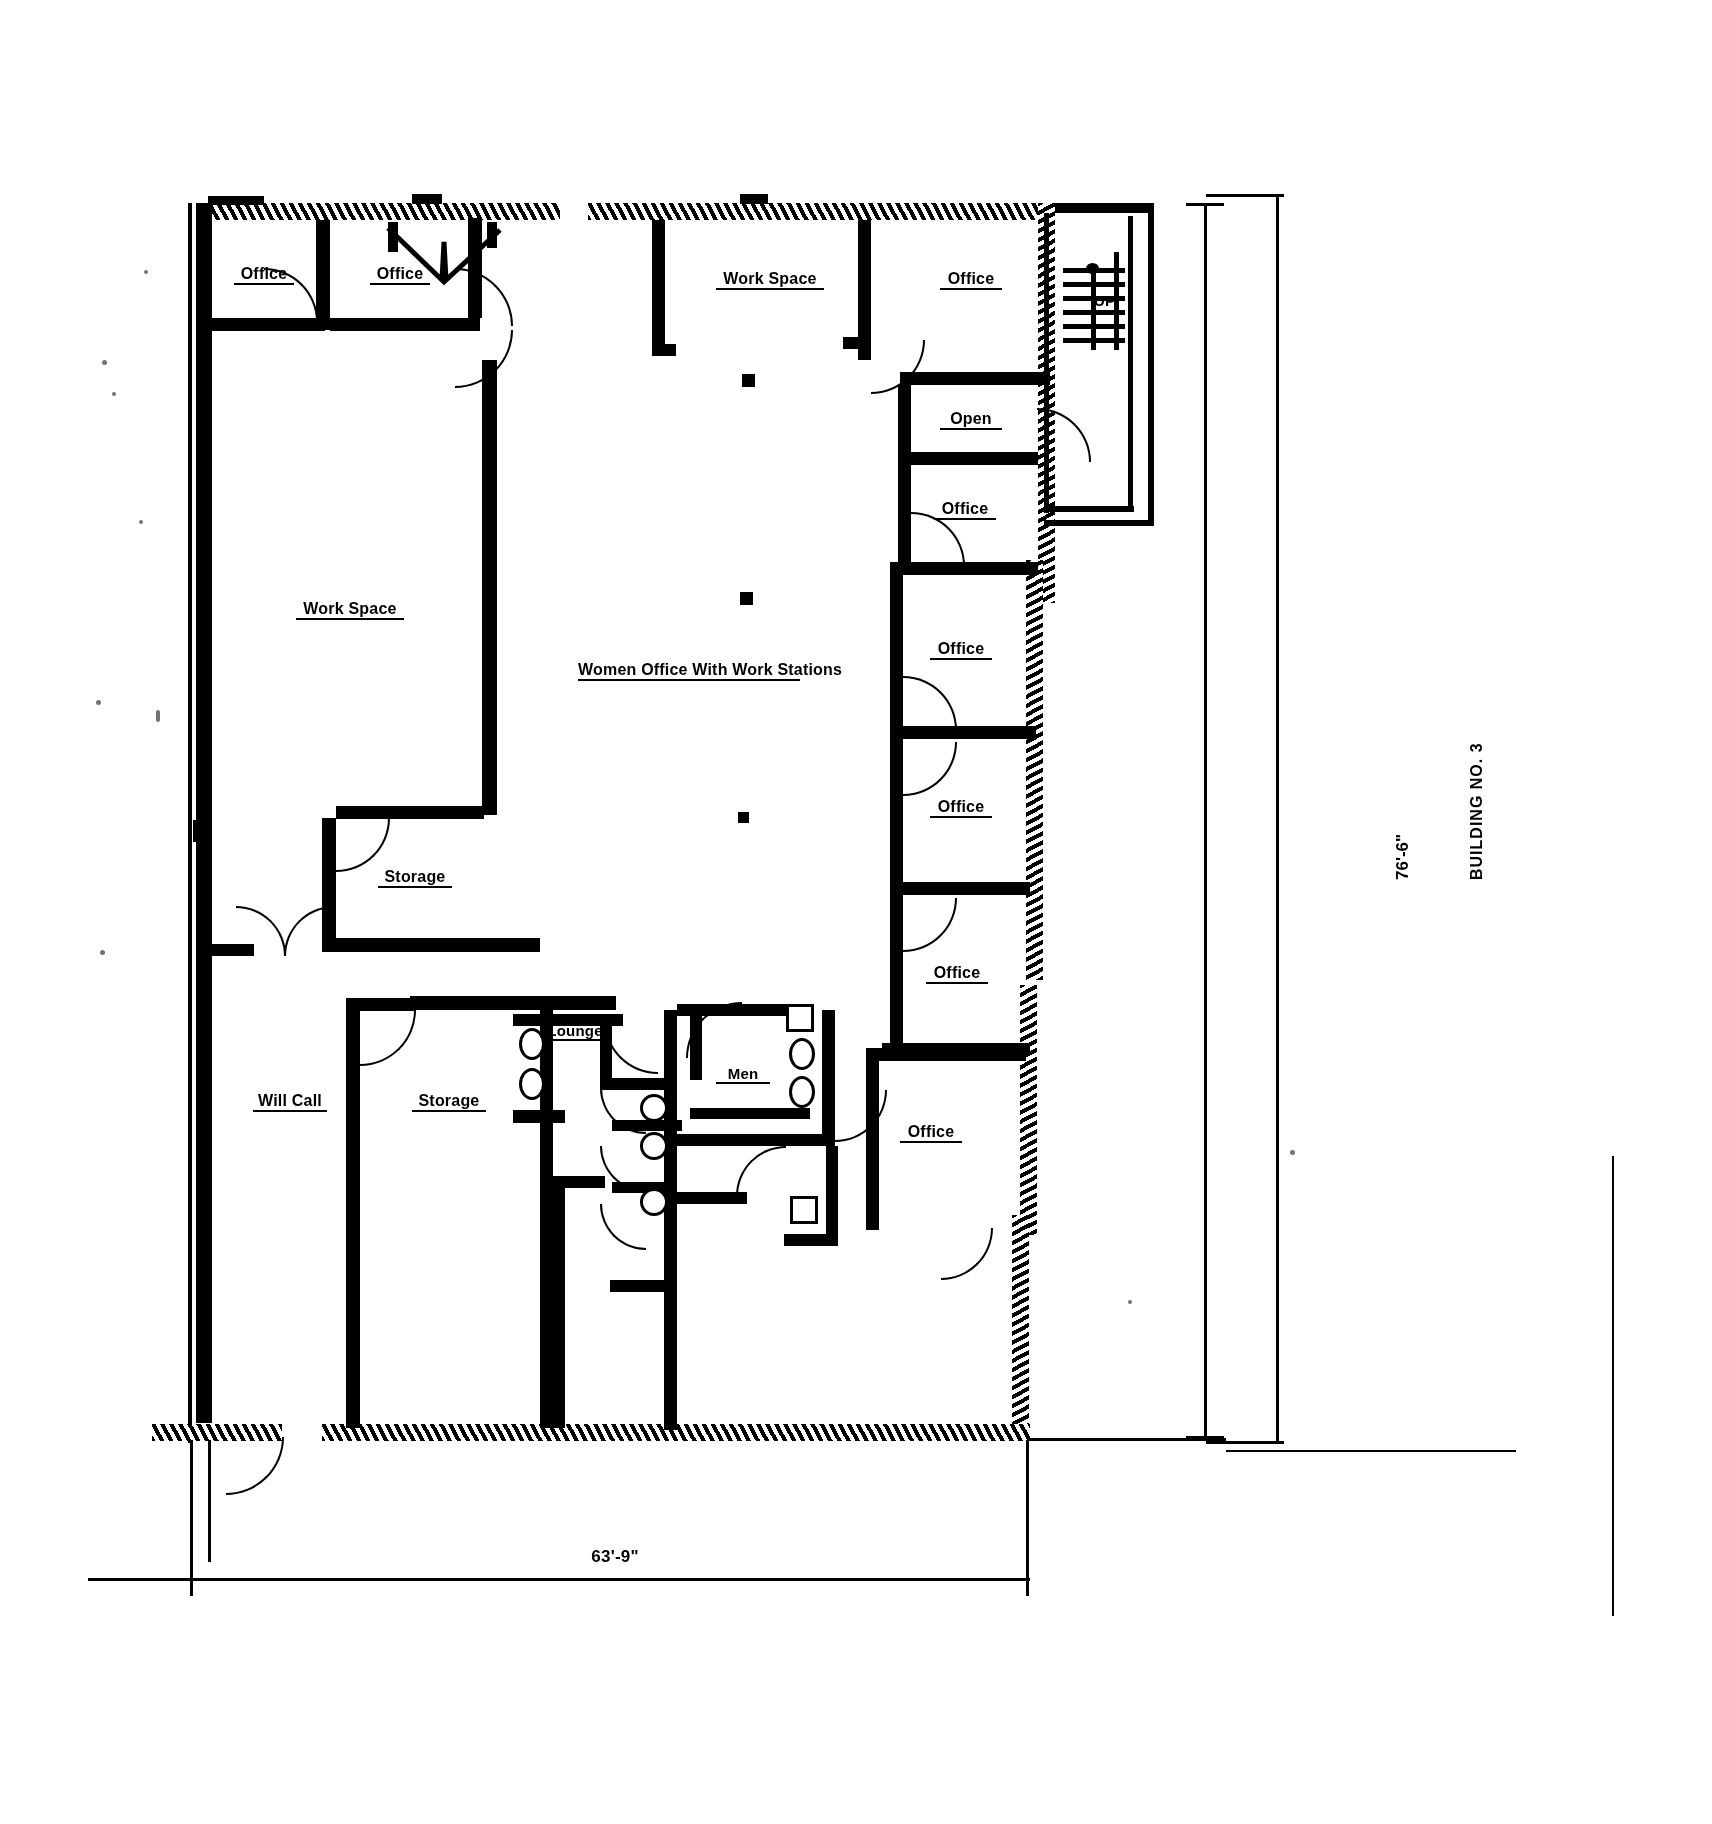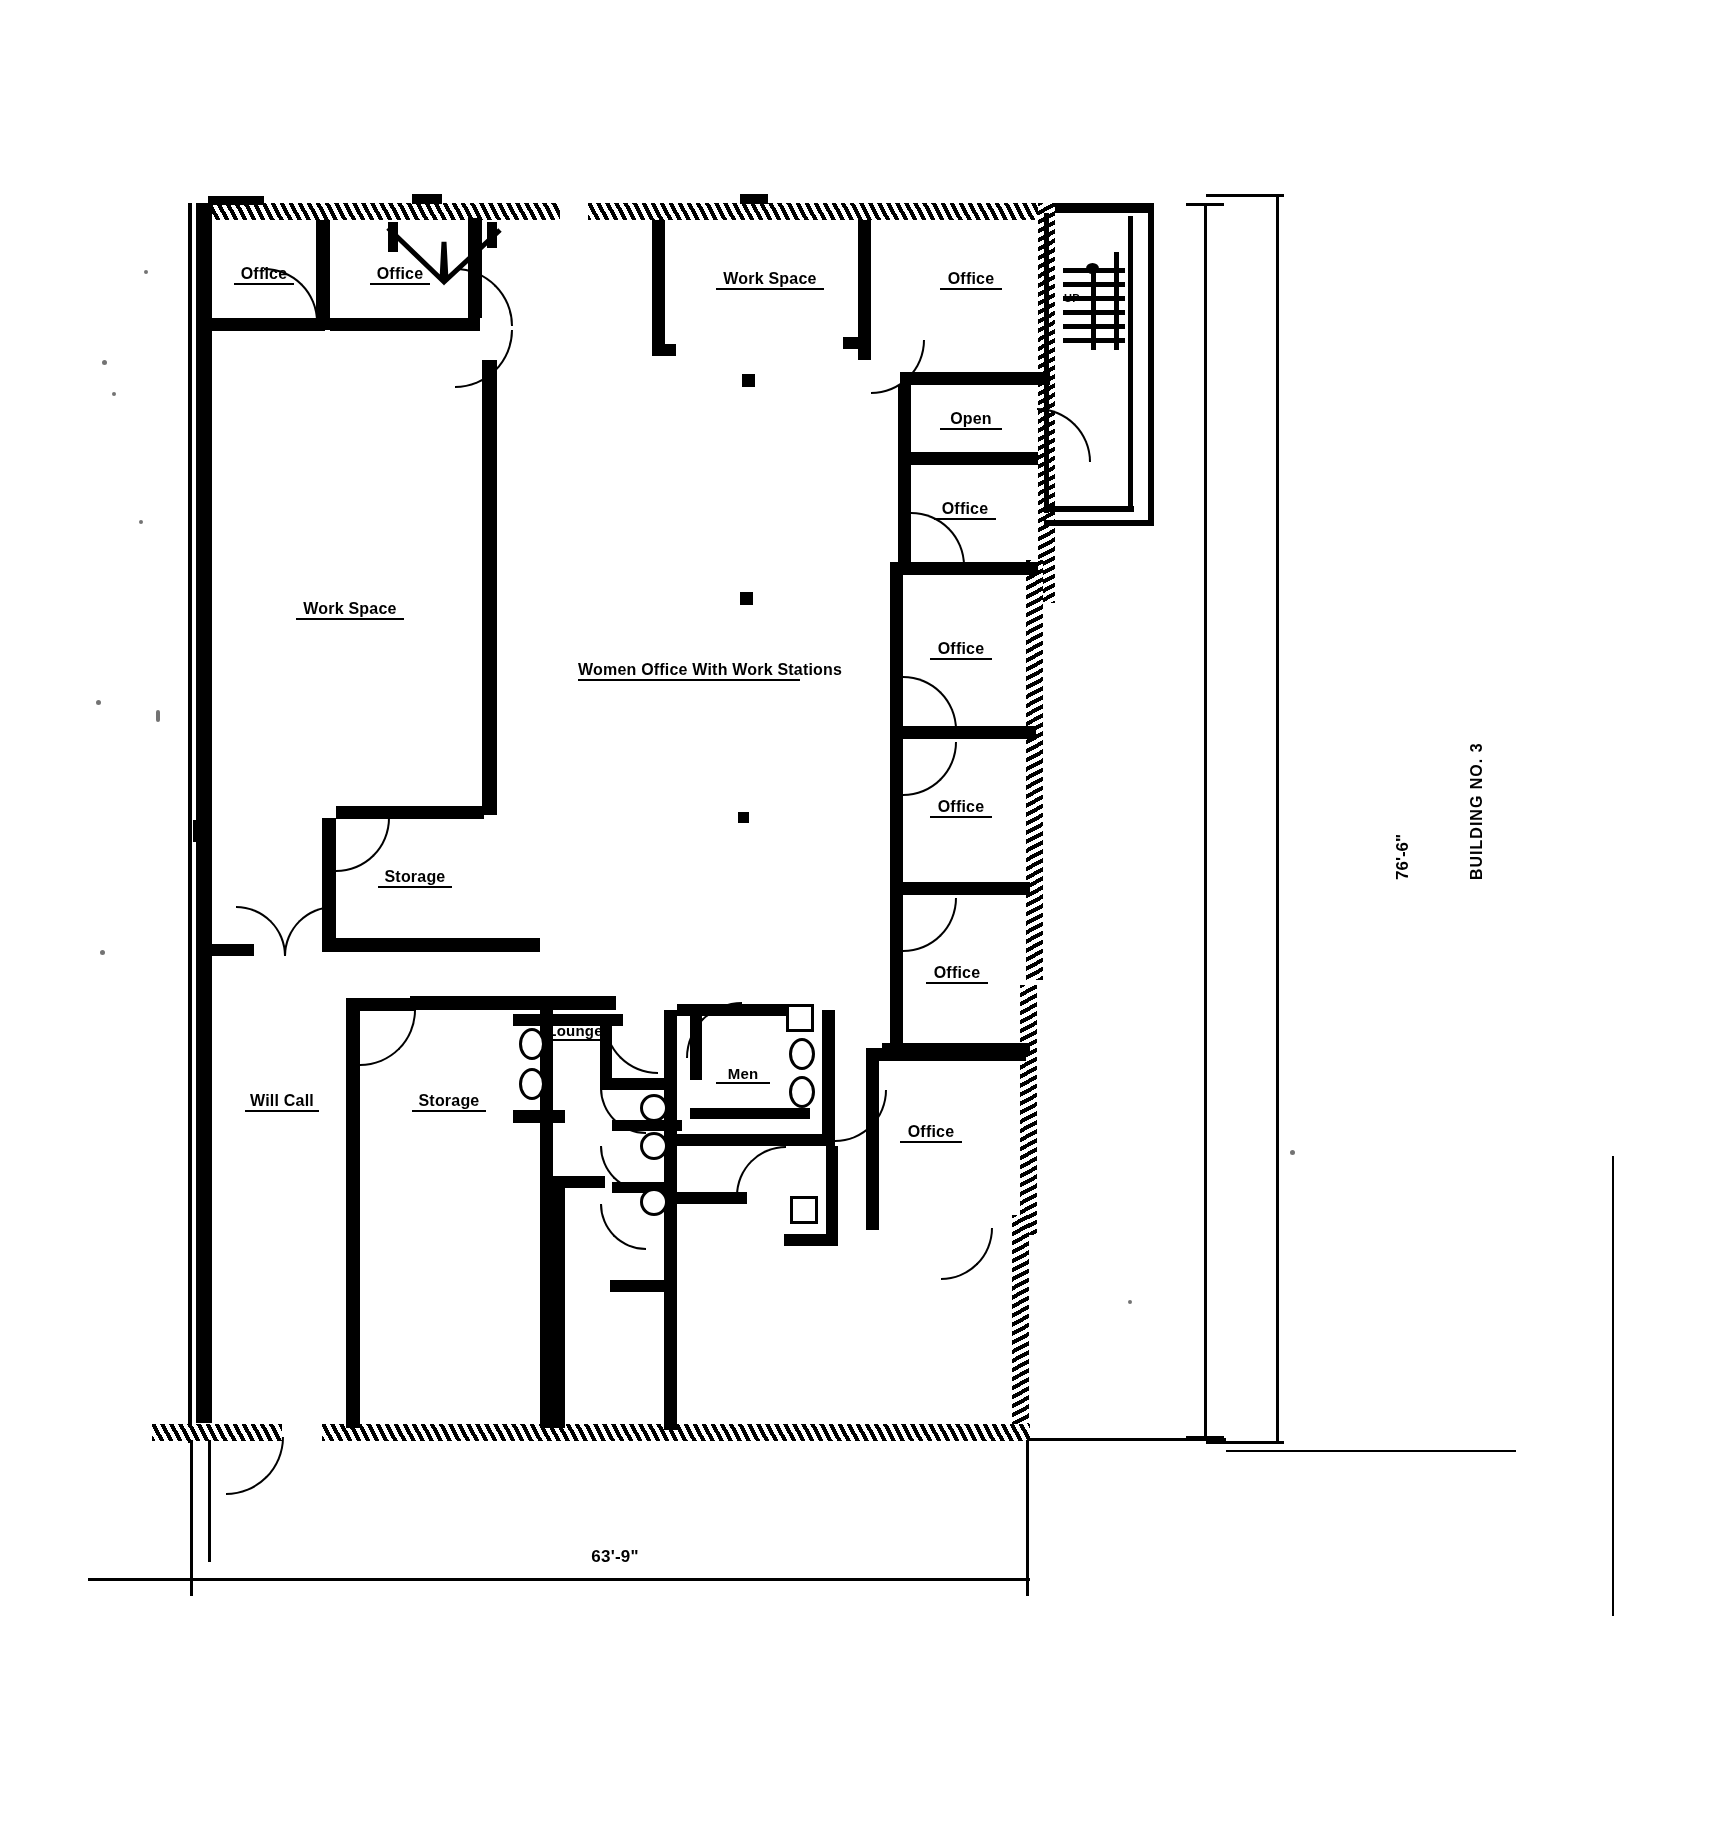--- a/index.html
+++ b/index.html
@@ -113,21 +113,21 @@
 
   <div class="tread" style="left:1063px;top:268px;width:62px;height:5px;"></div>
   <div class="tread" style="left:1063px;top:282px;width:62px;height:5px;"></div>
   <div class="tread" style="left:1063px;top:296px;width:62px;height:5px;"></div>
   <div class="tread" style="left:1063px;top:310px;width:62px;height:5px;"></div>
   <div class="tread" style="left:1063px;top:324px;width:62px;height:5px;"></div>
   <div class="tread" style="left:1063px;top:338px;width:62px;height:5px;"></div>
   <div class="rail" style="left:1091px;top:268px;width:5px;height:82px;"></div>
   <div class="rail" style="left:1114px;top:252px;width:5px;height:98px;"></div>
   <div class="col" style="left:1086px;top:263px;width:13px;height:11px;border-radius:50%;"></div>
-  <div class="lbl" style="left:1064px;top:292px;font-size:11px;">UP</div>
+  <div class="lbl" style="left:1094px;top:292px;font-size:15px;">UP</div>
 
   <div class="w" style="left:898px;top:465px;width:13px;height:100px;"></div>
   <div class="w" style="left:890px;top:562px;width:148px;height:13px;"></div>
   <div class="door d-tr" style="left:911px;top:512px;width:52px;height:52px;"></div>
 
   <div class="w" style="left:890px;top:565px;width:13px;height:165px;"></div>
   <div class="w" style="left:890px;top:726px;width:146px;height:13px;"></div>
   <div class="door d-tr" style="left:903px;top:676px;width:52px;height:52px;"></div>
 
   <div class="w" style="left:890px;top:739px;width:13px;height:155px;"></div>
@@ -215,21 +215,21 @@
   <div class="lbl u" style="left:940px;top:270px;width:62px;font-size:16px;">Office</div>
   <div class="lbl u" style="left:940px;top:410px;width:62px;font-size:16px;">Open</div>
   <div class="lbl u" style="left:934px;top:500px;width:62px;font-size:16px;">Office</div>
   <div class="lbl u" style="left:930px;top:640px;width:62px;font-size:16px;">Office</div>
   <div class="lbl u" style="left:930px;top:798px;width:62px;font-size:16px;">Office</div>
   <div class="lbl u" style="left:926px;top:964px;width:62px;font-size:16px;">Office</div>
   <div class="lbl u" style="left:900px;top:1123px;width:62px;font-size:16px;">Office</div>
   <div class="lbl u" style="left:296px;top:600px;width:108px;font-size:16px;">Work Space</div>
   <div class="lbl u" style="left:578px;top:661px;width:222px;font-size:16px;">Women Office With Work Stations</div>
   <div class="lbl u" style="left:378px;top:868px;width:74px;font-size:16px;">Storage</div>
-  <div class="lbl u" style="left:245px;top:1092px;width:74px;font-size:16px;text-align:center;">Will Call</div>
+  <div class="lbl u" style="left:253px;top:1092px;width:74px;font-size:16px;text-align:center;">Will Call</div>
   <div class="lbl u" style="left:412px;top:1092px;width:74px;font-size:16px;">Storage</div>
   <div class="lbl u" style="left:543px;top:1022px;width:64px;font-size:15px;">Lounge</div>
   <div class="lbl u" style="left:716px;top:1065px;width:54px;font-size:15px;">Men</div>
 
   <div class="thin" style="left:1204px;top:203px;width:3px;height:1235px;"></div>
   <div class="thin" style="left:1186px;top:203px;width:38px;height:3px;"></div>
   <div class="thin" style="left:1186px;top:1436px;width:38px;height:3px;"></div>
   <div class="vtext" style="left:1393px;top:880px;font-size:17px;">76'-6"</div>
 
   <div class="thin" style="left:1276px;top:194px;width:3px;height:1250px;"></div>

